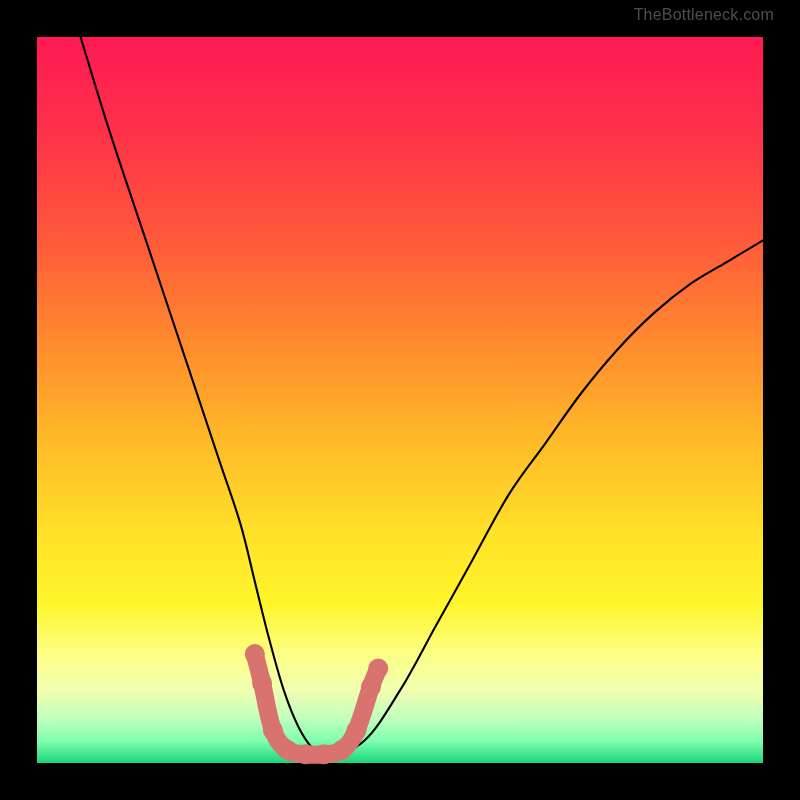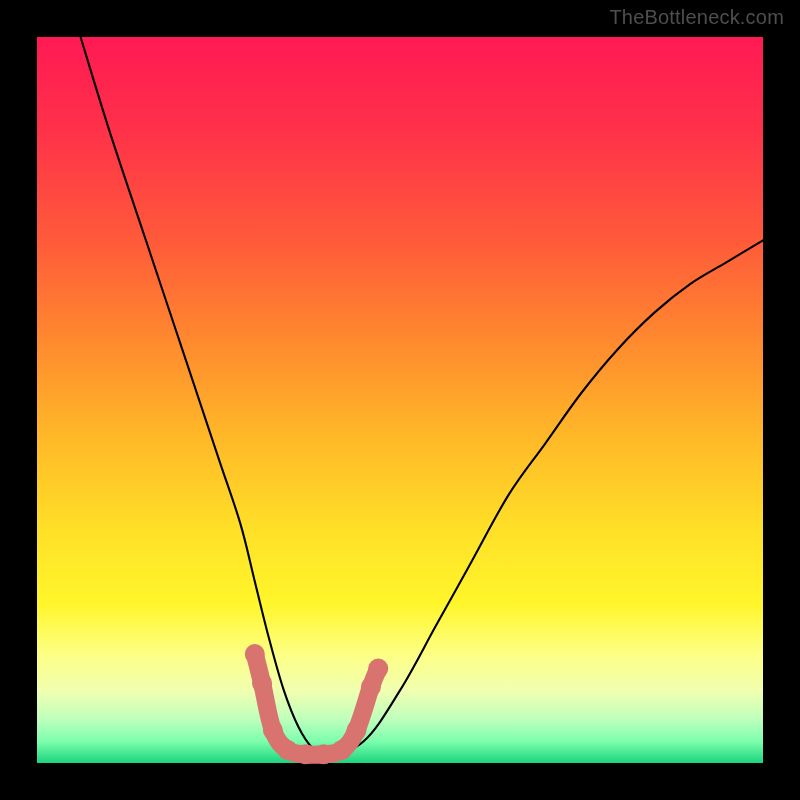--- a/index.html
+++ b/index.html
@@ -38,23 +38,23 @@
       #fdff84 85%,
       #f1ffb0 90%,
       #beffbc 94%,
       #7dffad 97%,
       #1bd47e 100%
     );
   }
   .watermark {
     position: absolute;
     top: 6px;
-    right: 16px;
+    right: 26px;
     color: #4e4e4e;
-    font-size: 20px;
+    font-size: 16px;
     font-weight: 400;
     letter-spacing: 0.2px;
     user-select: none;
   }
   svg.curve {
     position: absolute;
     left: 0;
     top: 0;
     width: 726px;
     height: 726px;

